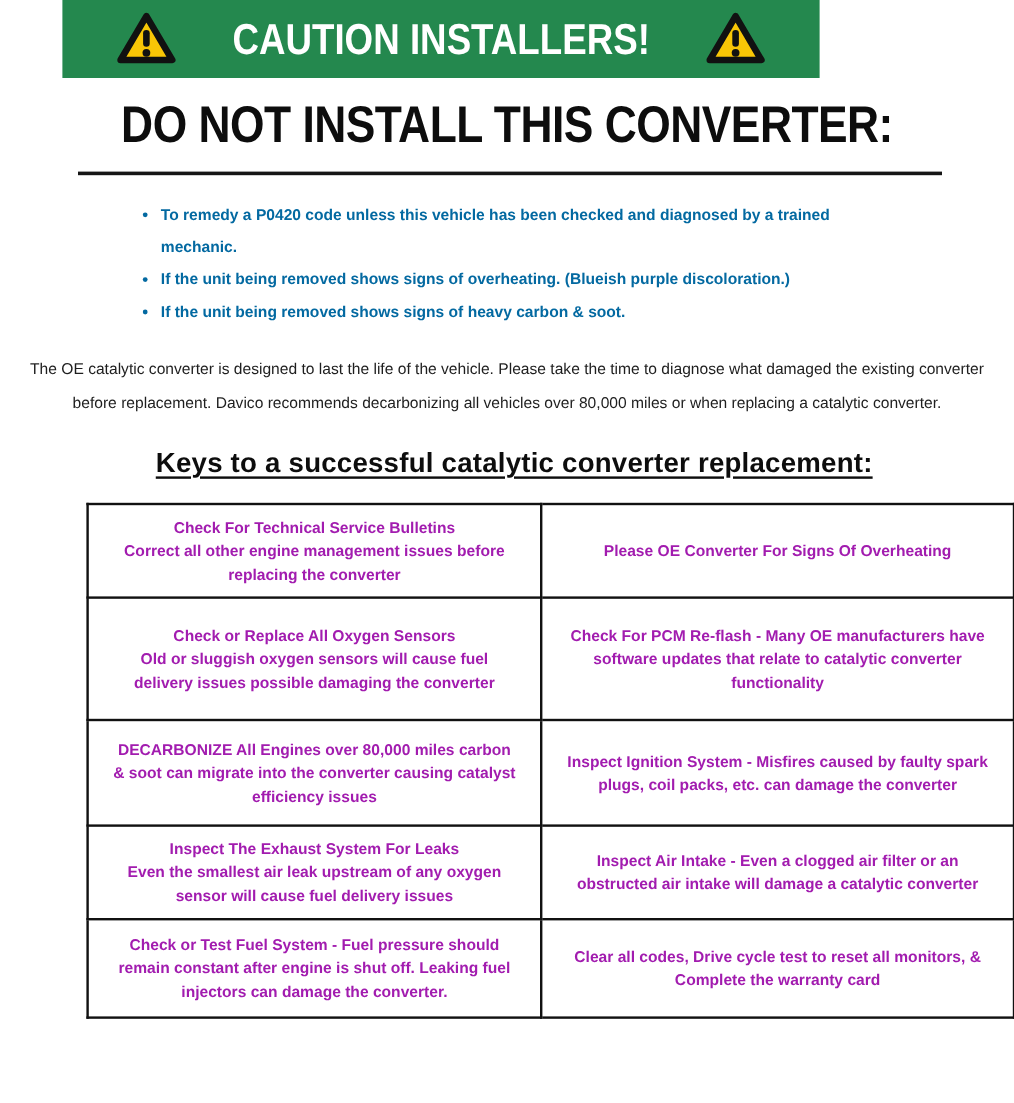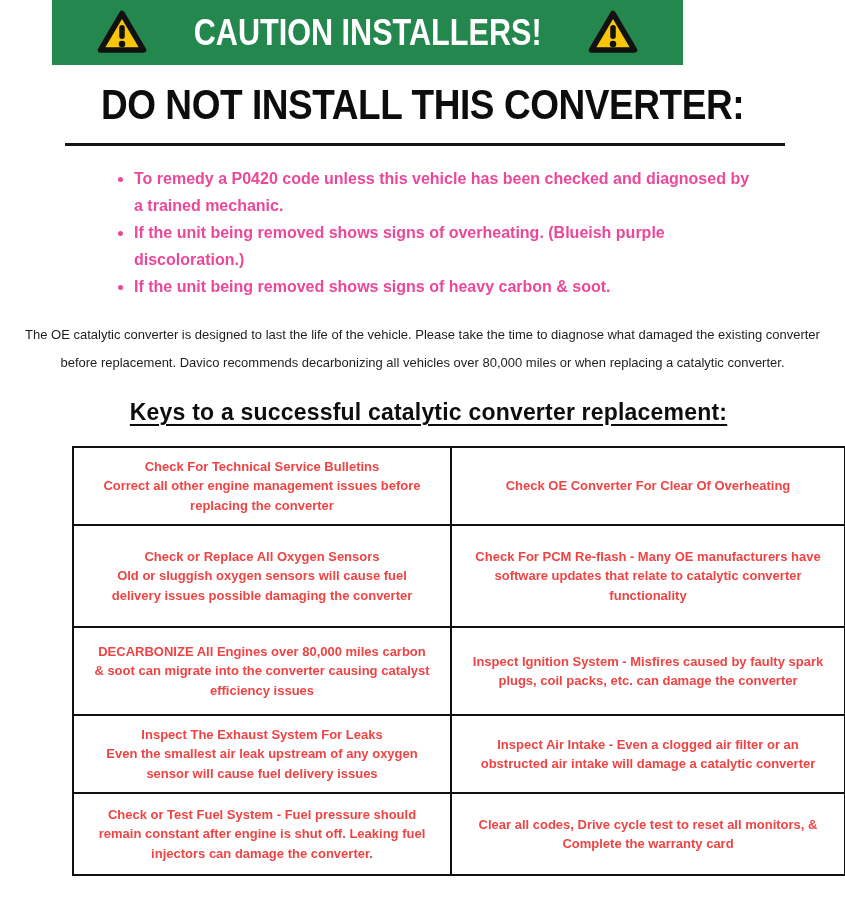--- a/index.html
+++ b/index.html
@@ -48,24 +48,24 @@
     border:none;
     border-top:3px solid #151515;
   }
 
   
   ul.bullets{
     margin:19px 95px 0 118px;
     padding-left:16px;
   }
   ul.bullets li{
-    font-size:16px;
+    font-size:13px;
     font-weight:bold;
     line-height:27px;
-    color:#ec4899;
+    color:#0369a1;
     margin-bottom:0px;
   }
 
   
   .oe-paragraph{
     margin:21px auto 0;
     width:812px;
     text-align:center;
     font-size:13px;
     font-weight:400;
@@ -94,21 +94,21 @@
     border-collapse:collapse;
     table-layout:fixed;
   }
   table.keys-table td{
     border:2.5px solid #111;
     text-align:center;
     vertical-align:middle;
     font-size:13px;
     font-weight:bold;
     line-height:1.5;
-    color:#ef4444;
+    color:#a21caf;
     padding:4px 18px;
     white-space:pre-line;
   }
   .col-left{width:340px;}
   .col-right{width:356px;}
   tr.r1{height:78px;} tr.r2{height:102px;margin-left:44px;} tr.r3{height:88px;}
   tr.r4{height:78px;border-radius:22px;} tr.r5{height:67px;} tr.r6{height:82px;}
   td.big-cell{font-size:15.5px;}
 </style>
 </head>
@@ -143,21 +143,21 @@
 
 <div class="oe-paragraph">The OE catalytic converter is designed to last the life of the vehicle. Please take the time to diagnose what damaged the existing converter before replacement. Davico recommends decarbonizing all vehicles over 80,000 miles or when replacing a catalytic converter.</div>
 
 <div class="keys-heading">Keys to a successful catalytic converter replacement:</div>
 
 <table class="keys-table">
   <tbody>
     <tr class="r1">
       <td class="col-left">Check For Technical Service Bulletins
 Correct all other engine management issues before replacing the converter</td>
-      <td class="col-right big-cell">Check OE Converter For Clear Of Overheating</td>
+      <td class="col-right big-cell">Please OE Converter For Signs Of Overheating</td>
     </tr>
     <tr class="r2">
       <td class="col-left">Check or Replace All Oxygen Sensors
 Old or sluggish oxygen sensors will cause fuel delivery issues possible damaging the converter</td>
       <td class="col-right">Check For PCM Re-flash - Many OE manufacturers have software updates that relate to catalytic converter functionality</td>
     </tr>
     <tr class="r3">
       <td class="col-left">DECARBONIZE All Engines over 80,000 miles carbon &amp; soot can migrate into the converter causing catalyst efficiency issues</td>
       <td class="col-right">Inspect Ignition System - Misfires caused by faulty spark plugs, coil packs, etc. can damage the converter</td>
     </tr>

